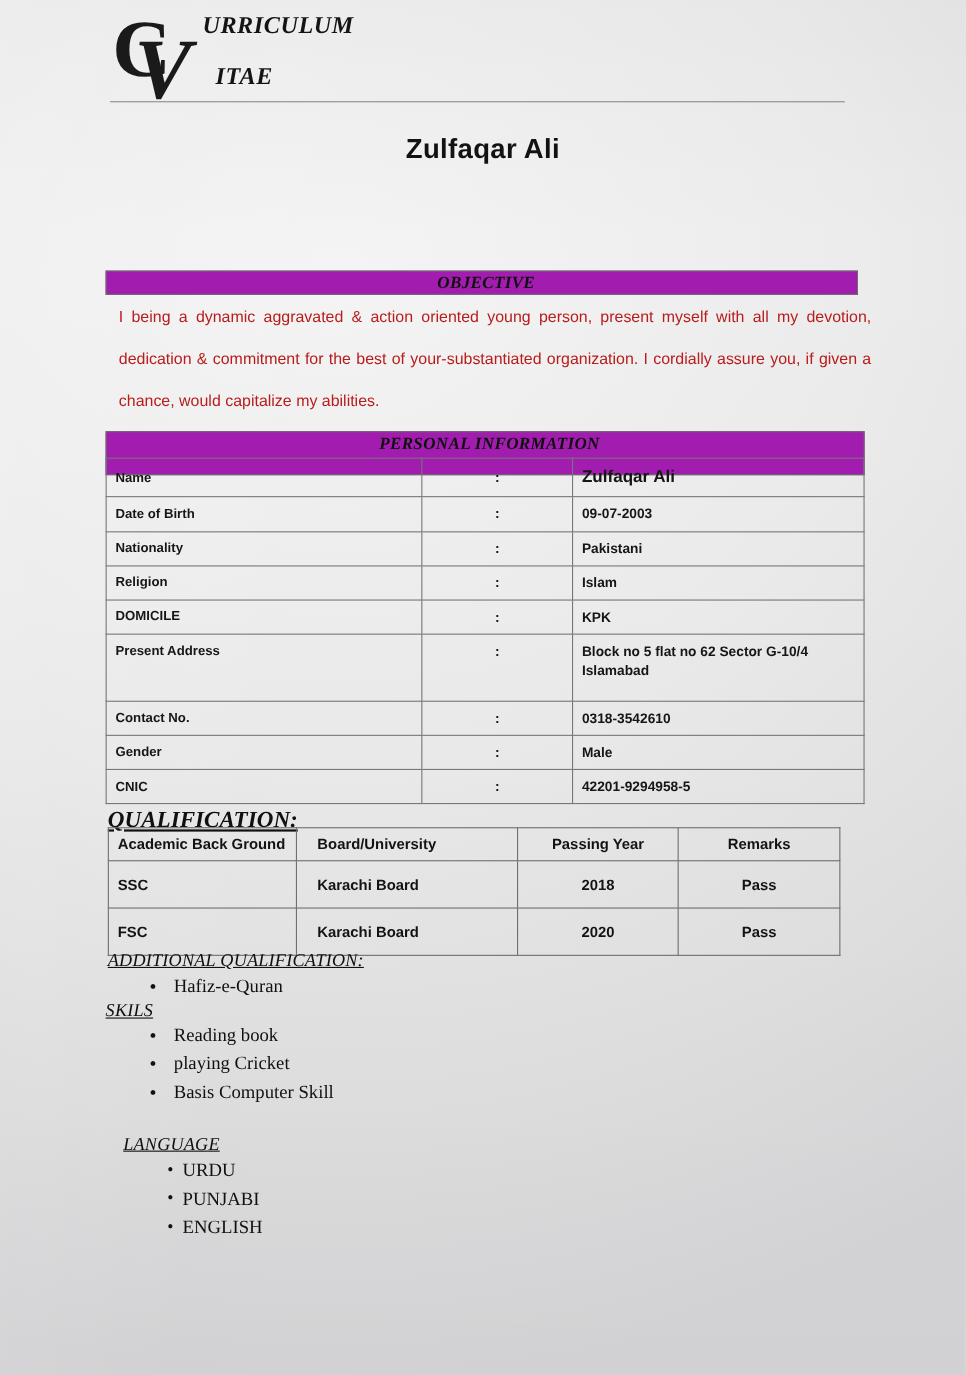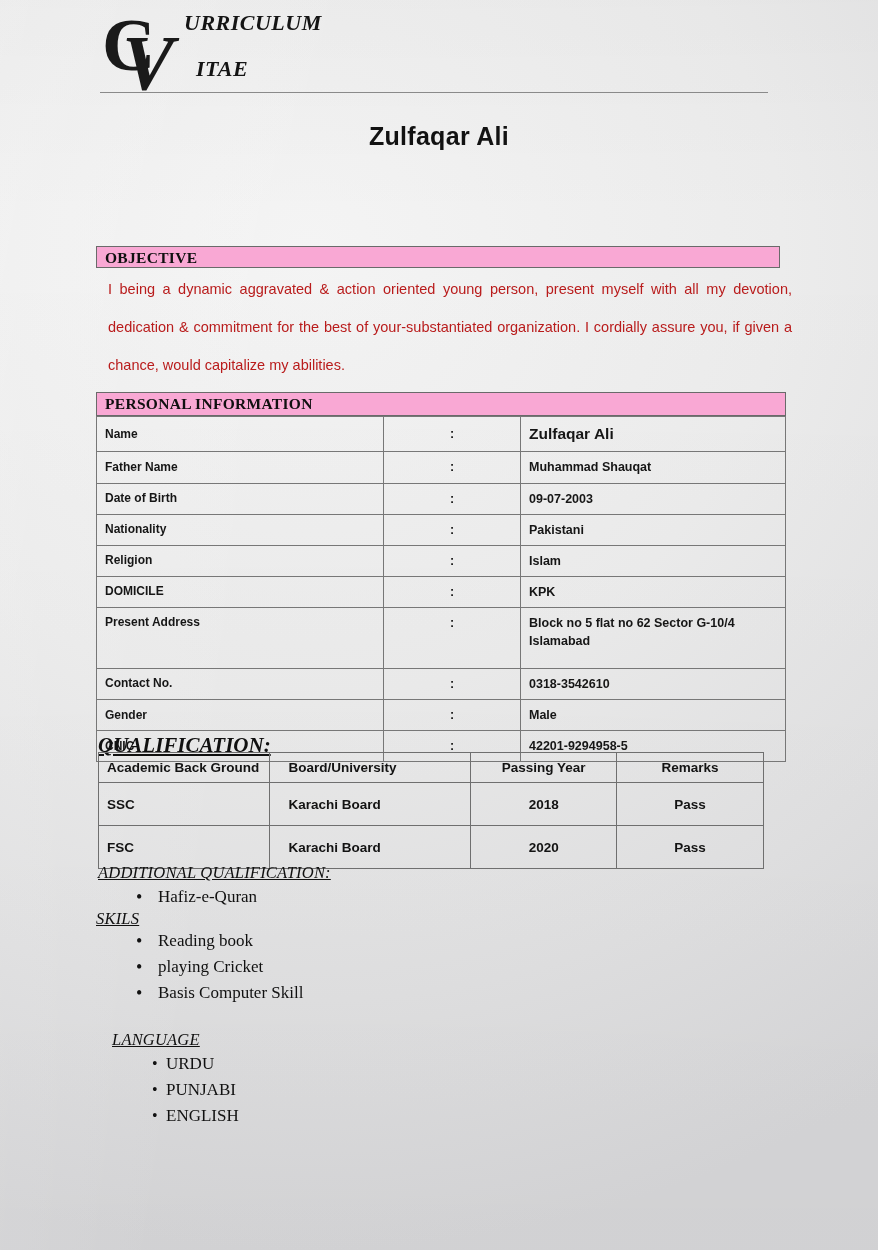--- a/index.html
+++ b/index.html
@@ -89,32 +89,34 @@
     font-size:25px;
     font-weight:700;
     color:#121212;
     letter-spacing:0.3px;
     font-family:"Liberation Sans", sans-serif;
   }
 
   
   .section-bar{
     position:absolute;
-    background:#f9a8d4;
+    background:#a21caf;
     border:1px solid #6a6a6a;
     color:#101010;
     font-family:"Liberation Serif", serif;
+    font-style:italic;
     font-weight:700;
     font-size:15.5px;
     padding:2px 0 2px 8px;
     box-sizing:border-box;
     letter-spacing:0.3px;
+    text-align:center;
   }
   #objective-bar{ left:96px; top:246px; width:684px; height:22px; }
-  #personal-bar{ left:96px; top:392px; width:690px; height:24px; }
+  #personal-bar{ left:96px; top:392px; width:690px; height:40px; }
 
   
   .objective-text{
     position:absolute;
     left:108px; top:270px; width:684px;
     font-size:14.5px;
     color:#b91c1c;
     line-height:38px;
     text-align:justify;
     text-justify:inter-word;
@@ -245,25 +247,20 @@
   <div class="section-bar" id="personal-bar">PERSONAL INFORMATION</div>
 
   <table class="pi-table">
     <tbody>
       <tr>
         <td class="pi-label">Name</td>
         <td class="pi-colon">:</td>
         <td class="pi-value big">Zulfaqar Ali</td>
       </tr>
       <tr>
-        <td class="pi-label">Father Name</td>
-        <td class="pi-colon">:</td>
-        <td class="pi-value">Muhammad Shauqat</td>
-      </tr>
-      <tr>
         <td class="pi-label">Date of Birth</td>
         <td class="pi-colon">:</td>
         <td class="pi-value">09-07-2003</td>
       </tr>
       <tr>
         <td class="pi-label">Nationality</td>
         <td class="pi-colon">:</td>
         <td class="pi-value">Pakistani</td>
       </tr>
       <tr>

